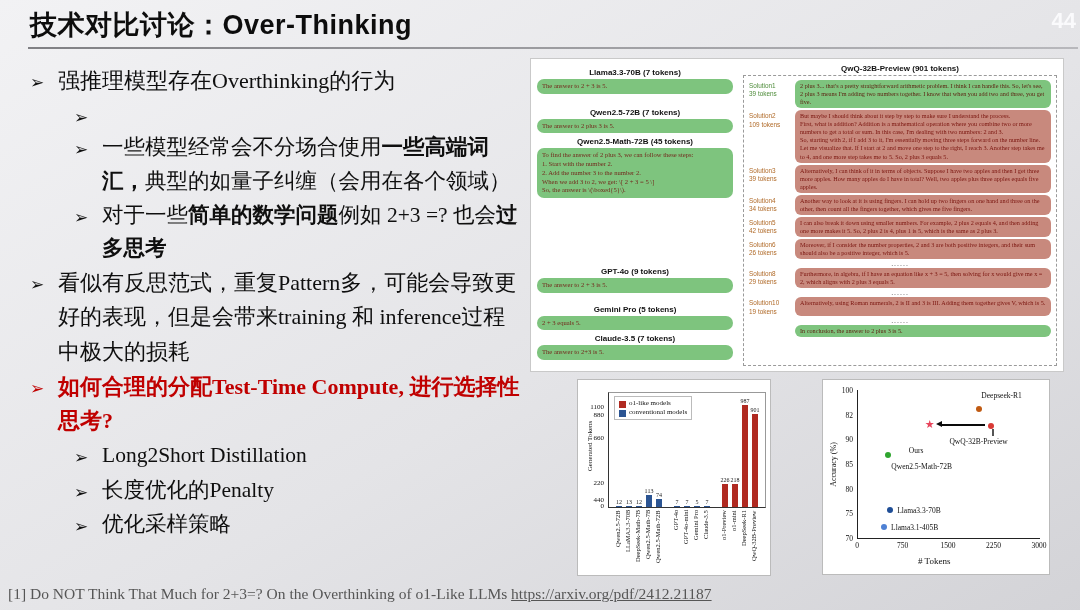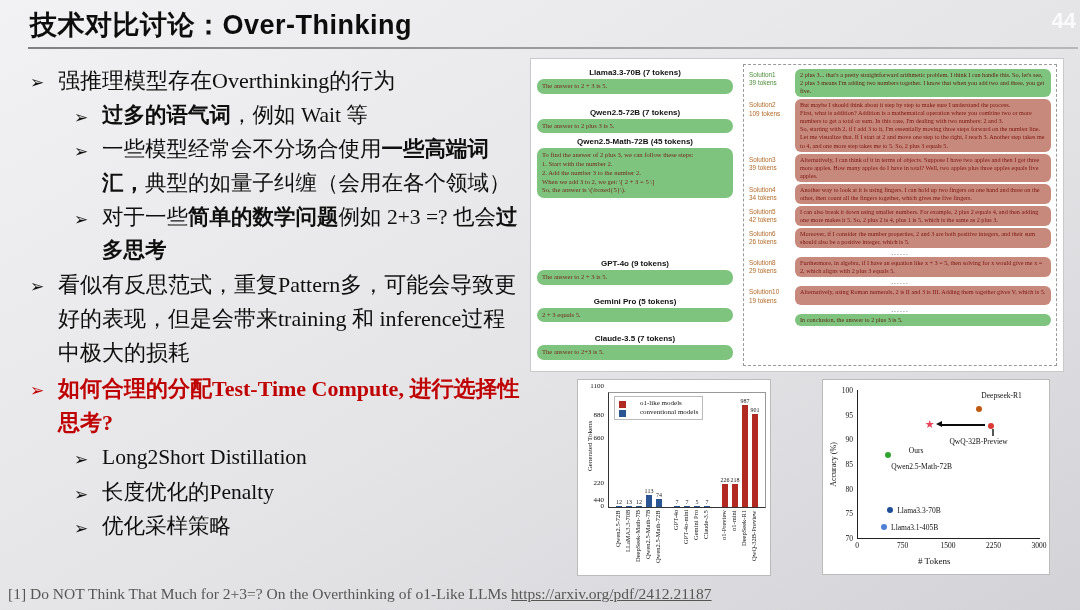--- a/index.html
+++ b/index.html
@@ -46,21 +46,21 @@
   .qsep{text-align:center;font-size:7px;line-height:5px;color:#333;letter-spacing:1px;}
 
   
   .barcard{position:absolute;left:577px;top:379px;width:194px;height:197px;background:#fff;
     border:1px solid #bbb;box-sizing:border-box;}
   .bar-ylab{position:absolute;left:-33px;top:62px;width:90px;text-align:center;font-size:7px;
     color:#222;transform:rotate(-90deg);font-family:"Liberation Serif",serif;}
   .bar-plot{position:absolute;left:30px;top:12px;width:156px;height:114px;
     border:1px solid #999;border-left:1px solid #333;border-bottom:1px solid #333;box-sizing:content-box;}
   .bar-legend{position:absolute;left:5px;top:3px;border:1px solid #bbb;padding:2px 4px;background:#fff;z-index:2;}
-  .bar-legend .li{display:flex;align-items:flex-end;gap:14px;font-size:7px;line-height:9px;color:#111;
+  .bar-legend .li{display:flex;align-items:flex-end;gap:3px;font-size:7px;line-height:9px;color:#111;
     font-family:"Liberation Serif",serif;}
   .sw{width:7px;height:7px;display:inline-block;}
   .sw.red{background:#b02a21;}
   .sw.blue{background:#2b5492;}
   .bar{position:absolute;}
   .bar-val{position:absolute;width:20px;text-align:center;font-size:6px;color:#222;
     font-family:"Liberation Serif",serif;}
   .bar-ytick{position:absolute;left:2px;width:24px;text-align:right;font-size:7px;color:#111;
     font-family:"Liberation Serif",serif;}
   .bar-xstrip{position:absolute;left:30px;top:128px;width:156px;height:66px;}
@@ -104,21 +104,20 @@
   <div class="rule"></div>
   <div class="pagenum">44</div>
 
   <div class="bullets">
     <div class="b b1">
       <span class="mk">➢</span>
       <div><span>强推理模型存在Overthinking的行为</span></div>
     </div>
     <div class="b b2">
       <span class="mk">➢</span>
-      <div><span class="bold">过多的语气词</span><span>，例如 Wait 等</span></div>
     </div>
     <div class="b b2">
       <span class="mk">➢</span>
       <div><span>一些模型经常会不分场合使用</span><span class="bold">一些高端词汇，</span><span>典型的如量子纠缠（会用在各个领域）</span></div>
     </div>
     <div class="b b2">
       <span class="mk">➢</span>
       <div><span>对于一些</span><span class="bold">简单的数学问题</span><span>例如 2+3 =? 也会</span><span class="bold">过多思考</span></div>
     </div>
     <div class="b b1">
@@ -153,24 +152,25 @@
       <div class="mbox">To find the answer of 2 plus 3, we can follow these steps:
 1. Start with the number 2.
 2. Add the number 3 to the number 2.
 When we add 3 to 2, we get: \[ 2 + 3 = 5 \]
 So, the answer is \(\boxed{5}\).</div>
       <div class="figspacer"></div>
       <div class="mhead">GPT-4o (9 tokens)</div>
       <div class="mbox">The answer to 2 + 3 is 5.</div>
       <div class="mhead" style="margin-top:12px">Gemini Pro (5 tokens)</div>
       <div class="mbox">2 + 3 equals 5.</div>
-      <div class="mhead" style="margin-top:12px">Claude-3.5 (7 tokens)</div>
+      <div class="mhead" style="margin-top:4px">Claude-3.5 (7 tokens)</div>
       <div class="mbox" style="margin-bottom:6px">The answer to 2+3 is 5.</div>
     </div>
     <div class="figright">
+      <div class="mhead" style="margin-top:0">QwQ-32B-Preview (901 tokens)</div>
       <div class="qwrap">
         <div class="qrow">
           <div class="qlab lab-green">
             <div>Solution1</div>
             <div>39 tokens</div>
           </div>
           <div class="qbox qgreen">2 plus 3... that's a pretty straightforward arithmetic problem. I think I can handle this. So, let's see, 2 plus 3 means I'm adding two numbers together. I know that when you add two and three, you get five.</div>
         </div>
         <div class="qrow">
           <div class="qlab lab-brown">
@@ -287,21 +287,21 @@
         <div class="bxl" style="left: 111px;">o1-Preview</div>
         <div class="bxl" style="left: 121px;">o1-mini</div>
         <div class="bxl" style="left: 131px;">DeepSeek-R1</div>
         <div class="bxl" style="left: 141px;">QwQ-32B-Preview</div>
       </div>
   <div class="bar-ytick" style="top: 122px;">0</div>
       <div class="bar-ytick" style="top: 99.2px;">220</div>
       <div class="bar-ytick" style="top: 76.4px; margin-top: 40px;">440</div>
       <div class="bar-ytick" style="top: 53.6px;">660</div>
       <div class="bar-ytick" style="top: 30.8px;">880</div>
-      <div class="bar-ytick" style="top: 2px;">1100</div>
+      <div class="bar-ytick" style="top: 23px;">1100</div>
     </div>
 
   <div class="scatcard">
     <div class="scat-ylab">Accuracy (%)</div>
     <div class="scat-plot">
         <div class="dot" style="left: 118.333px; top: 15.7467px; background: rgb(192, 90, 18);"></div>
         <div class="ptlabel" style="left: 123.333px; top: 0.746667px;">Deepseek-R1</div>
         <div class="star" style="left: 66.8px; top: 29.0267px; color: rgb(232, 69, 92);">★</div>
         <div class="ptlabel" style="left: 50.8px; top: 56px;">Ours</div>
         <div class="dot" style="left: 130.467px; top: 33.0133px; background: rgb(217, 58, 53);"></div>
@@ -315,21 +315,21 @@
         <div class="arrow-line" style="left: 82.8px; top: 34.0267px; width: 44.6667px;"></div>
         <div class="arrow-head" style="left: 77.8px; top: 31.0267px;"></div>
         <div class="connector" style="left: 134.467px; top: 39.0133px; width: 1.2px; height: 7px;"></div>
       </div>
     <div class="scat-xlab"># Tokens</div>
   <div class="scat-ytick" style="top: 154px;">70</div>
       <div class="scat-ytick" style="top: 129.333px;">75</div>
       <div class="scat-ytick" style="top: 104.667px;">80</div>
       <div class="scat-ytick" style="top: 80px;">85</div>
       <div class="scat-ytick" style="top: 55.3333px;">90</div>
-      <div class="scat-ytick" style="top: 30.6667px;">95</div>
+      <div class="scat-ytick" style="top: 30.6667px;">82</div>
       <div class="scat-ytick" style="top: 6px;">100</div>
       <div class="scat-xtick" style="left: 20px; top: 161px;">0</div>
       <div class="scat-xtick" style="left: 65.5px; top: 161px;">750</div>
       <div class="scat-xtick" style="left: 111px; top: 161px;">1500</div>
       <div class="scat-xtick" style="left: 156.5px; top: 161px; text-align: center;">2250</div>
       <div class="scat-xtick" style="left: 202px; top: 161px;">3000</div>
     </div>
 
   <div class="cite">
     <span>[1] Do NOT Think That Much for 2+3=? On the Overthinking of o1-Like LLMs </span><a href="#">https://arxiv.org/pdf/2412.21187</a>

